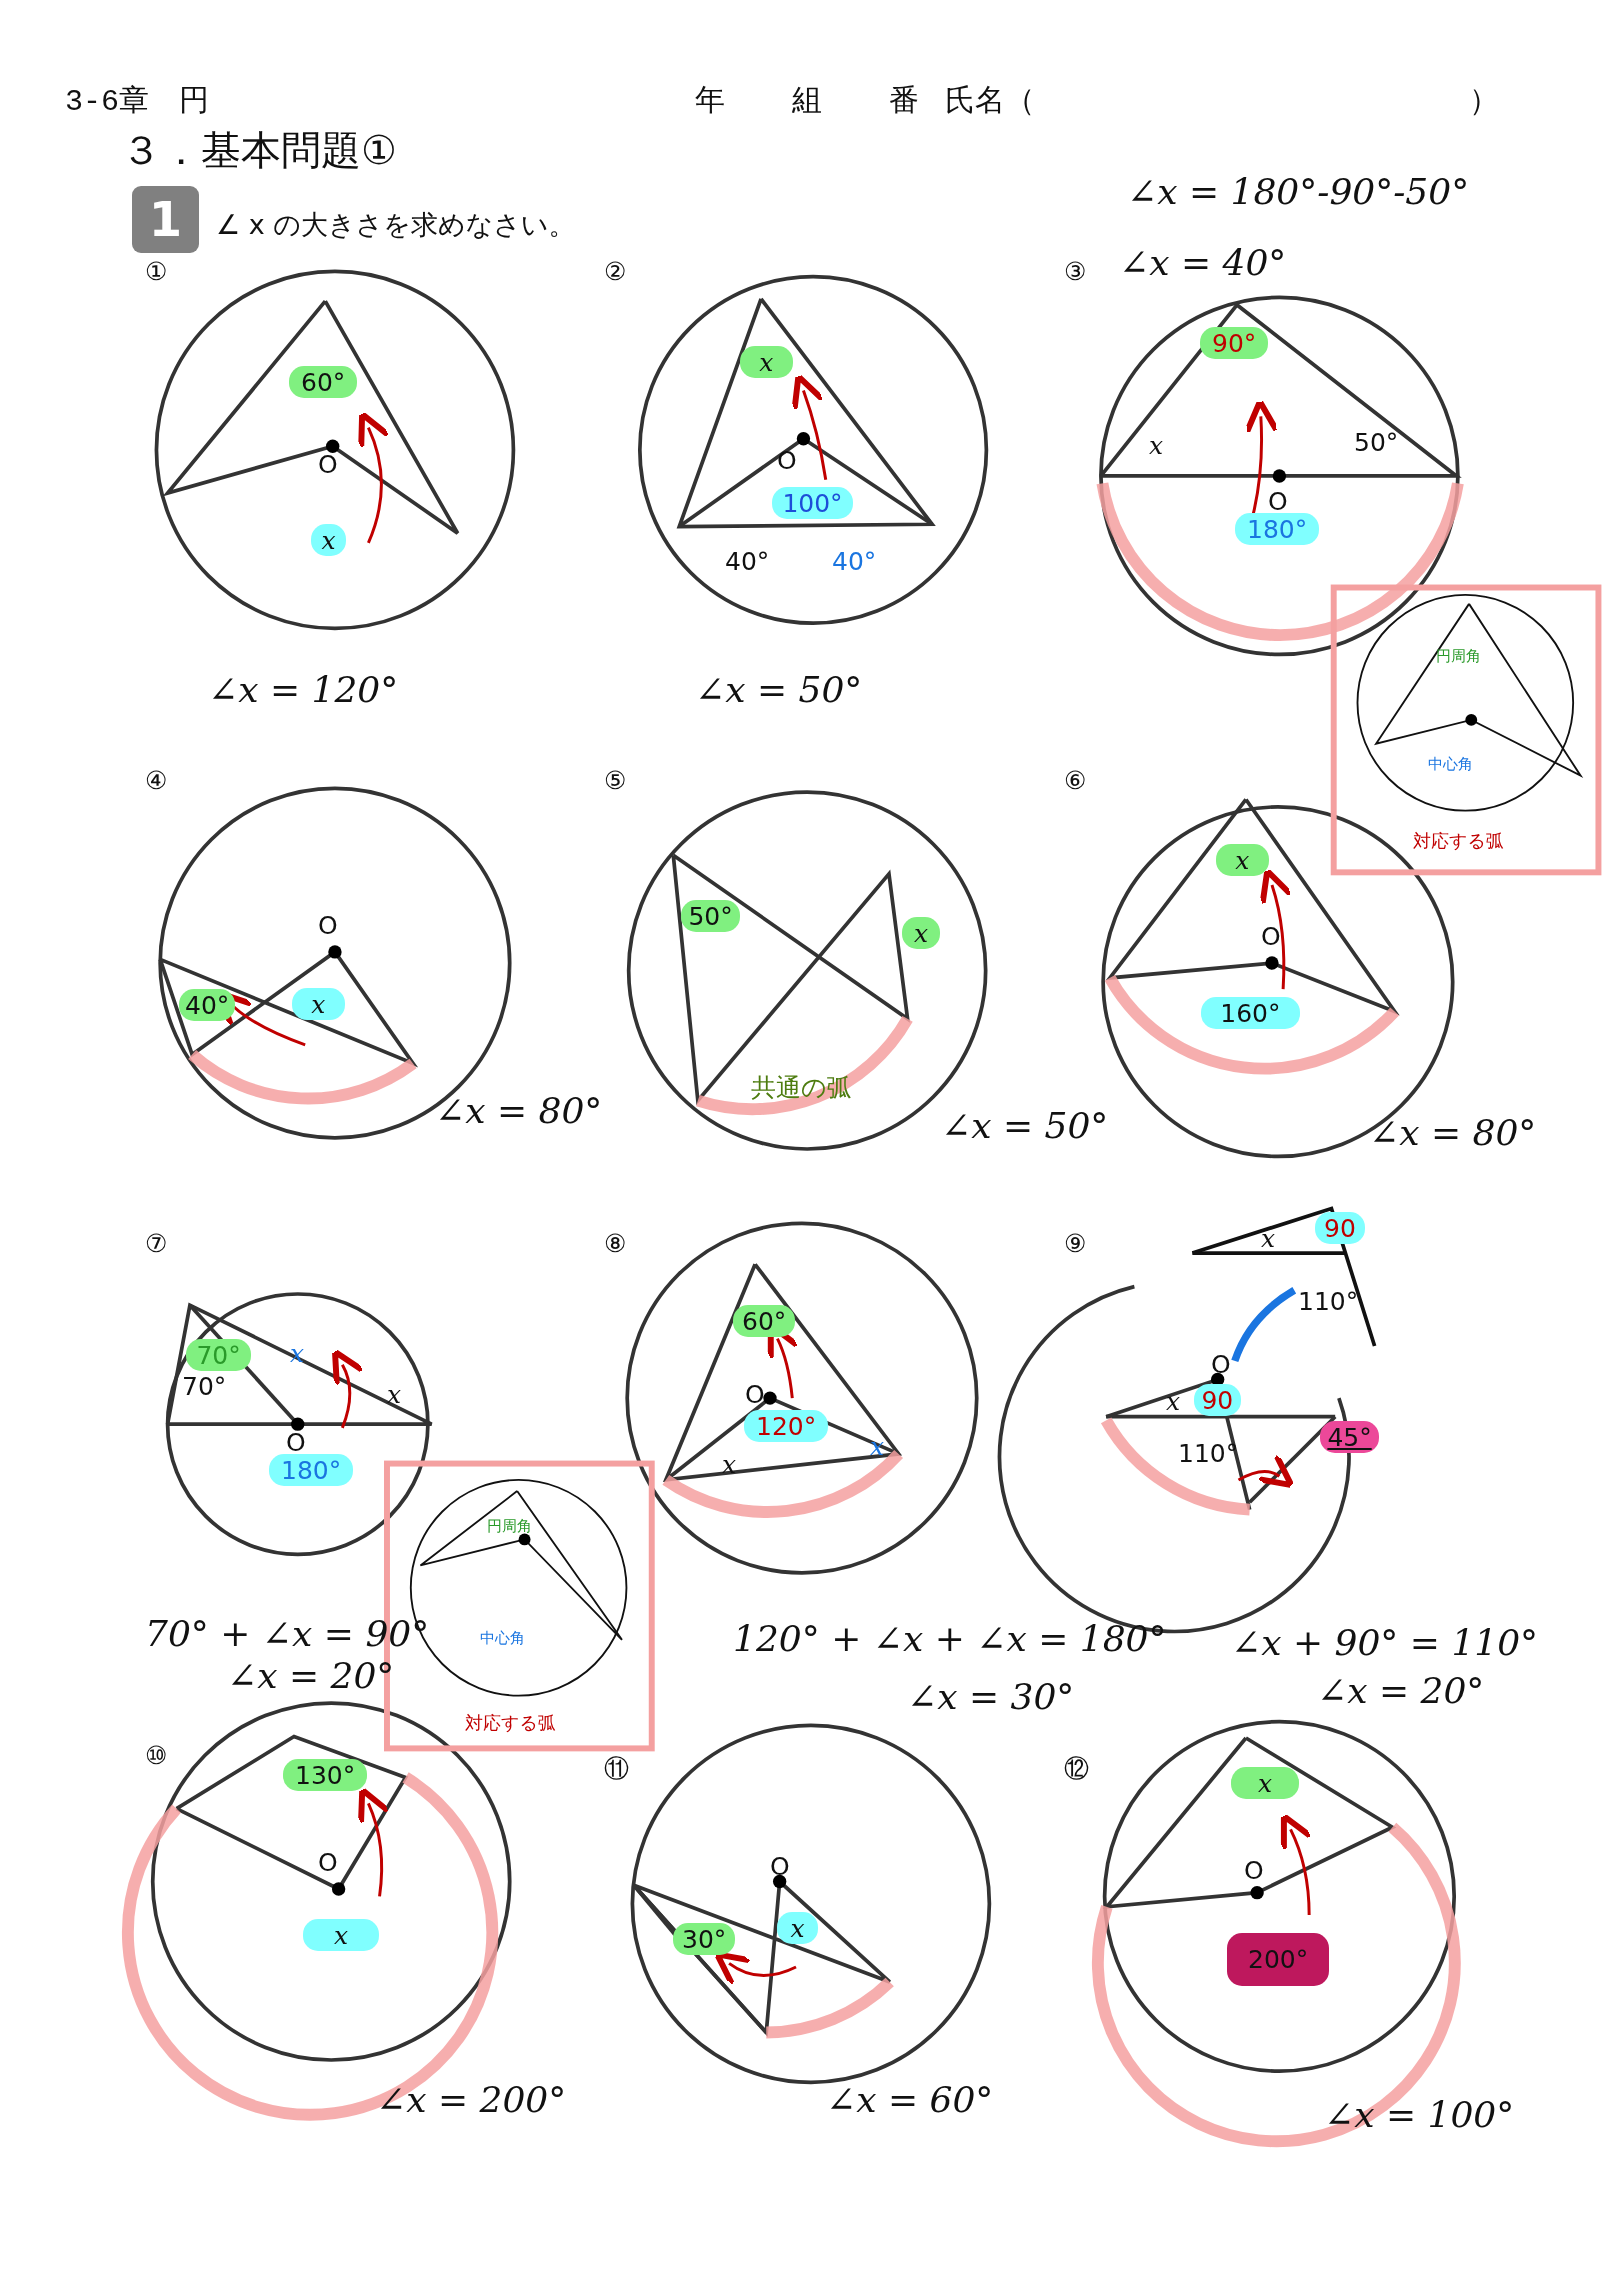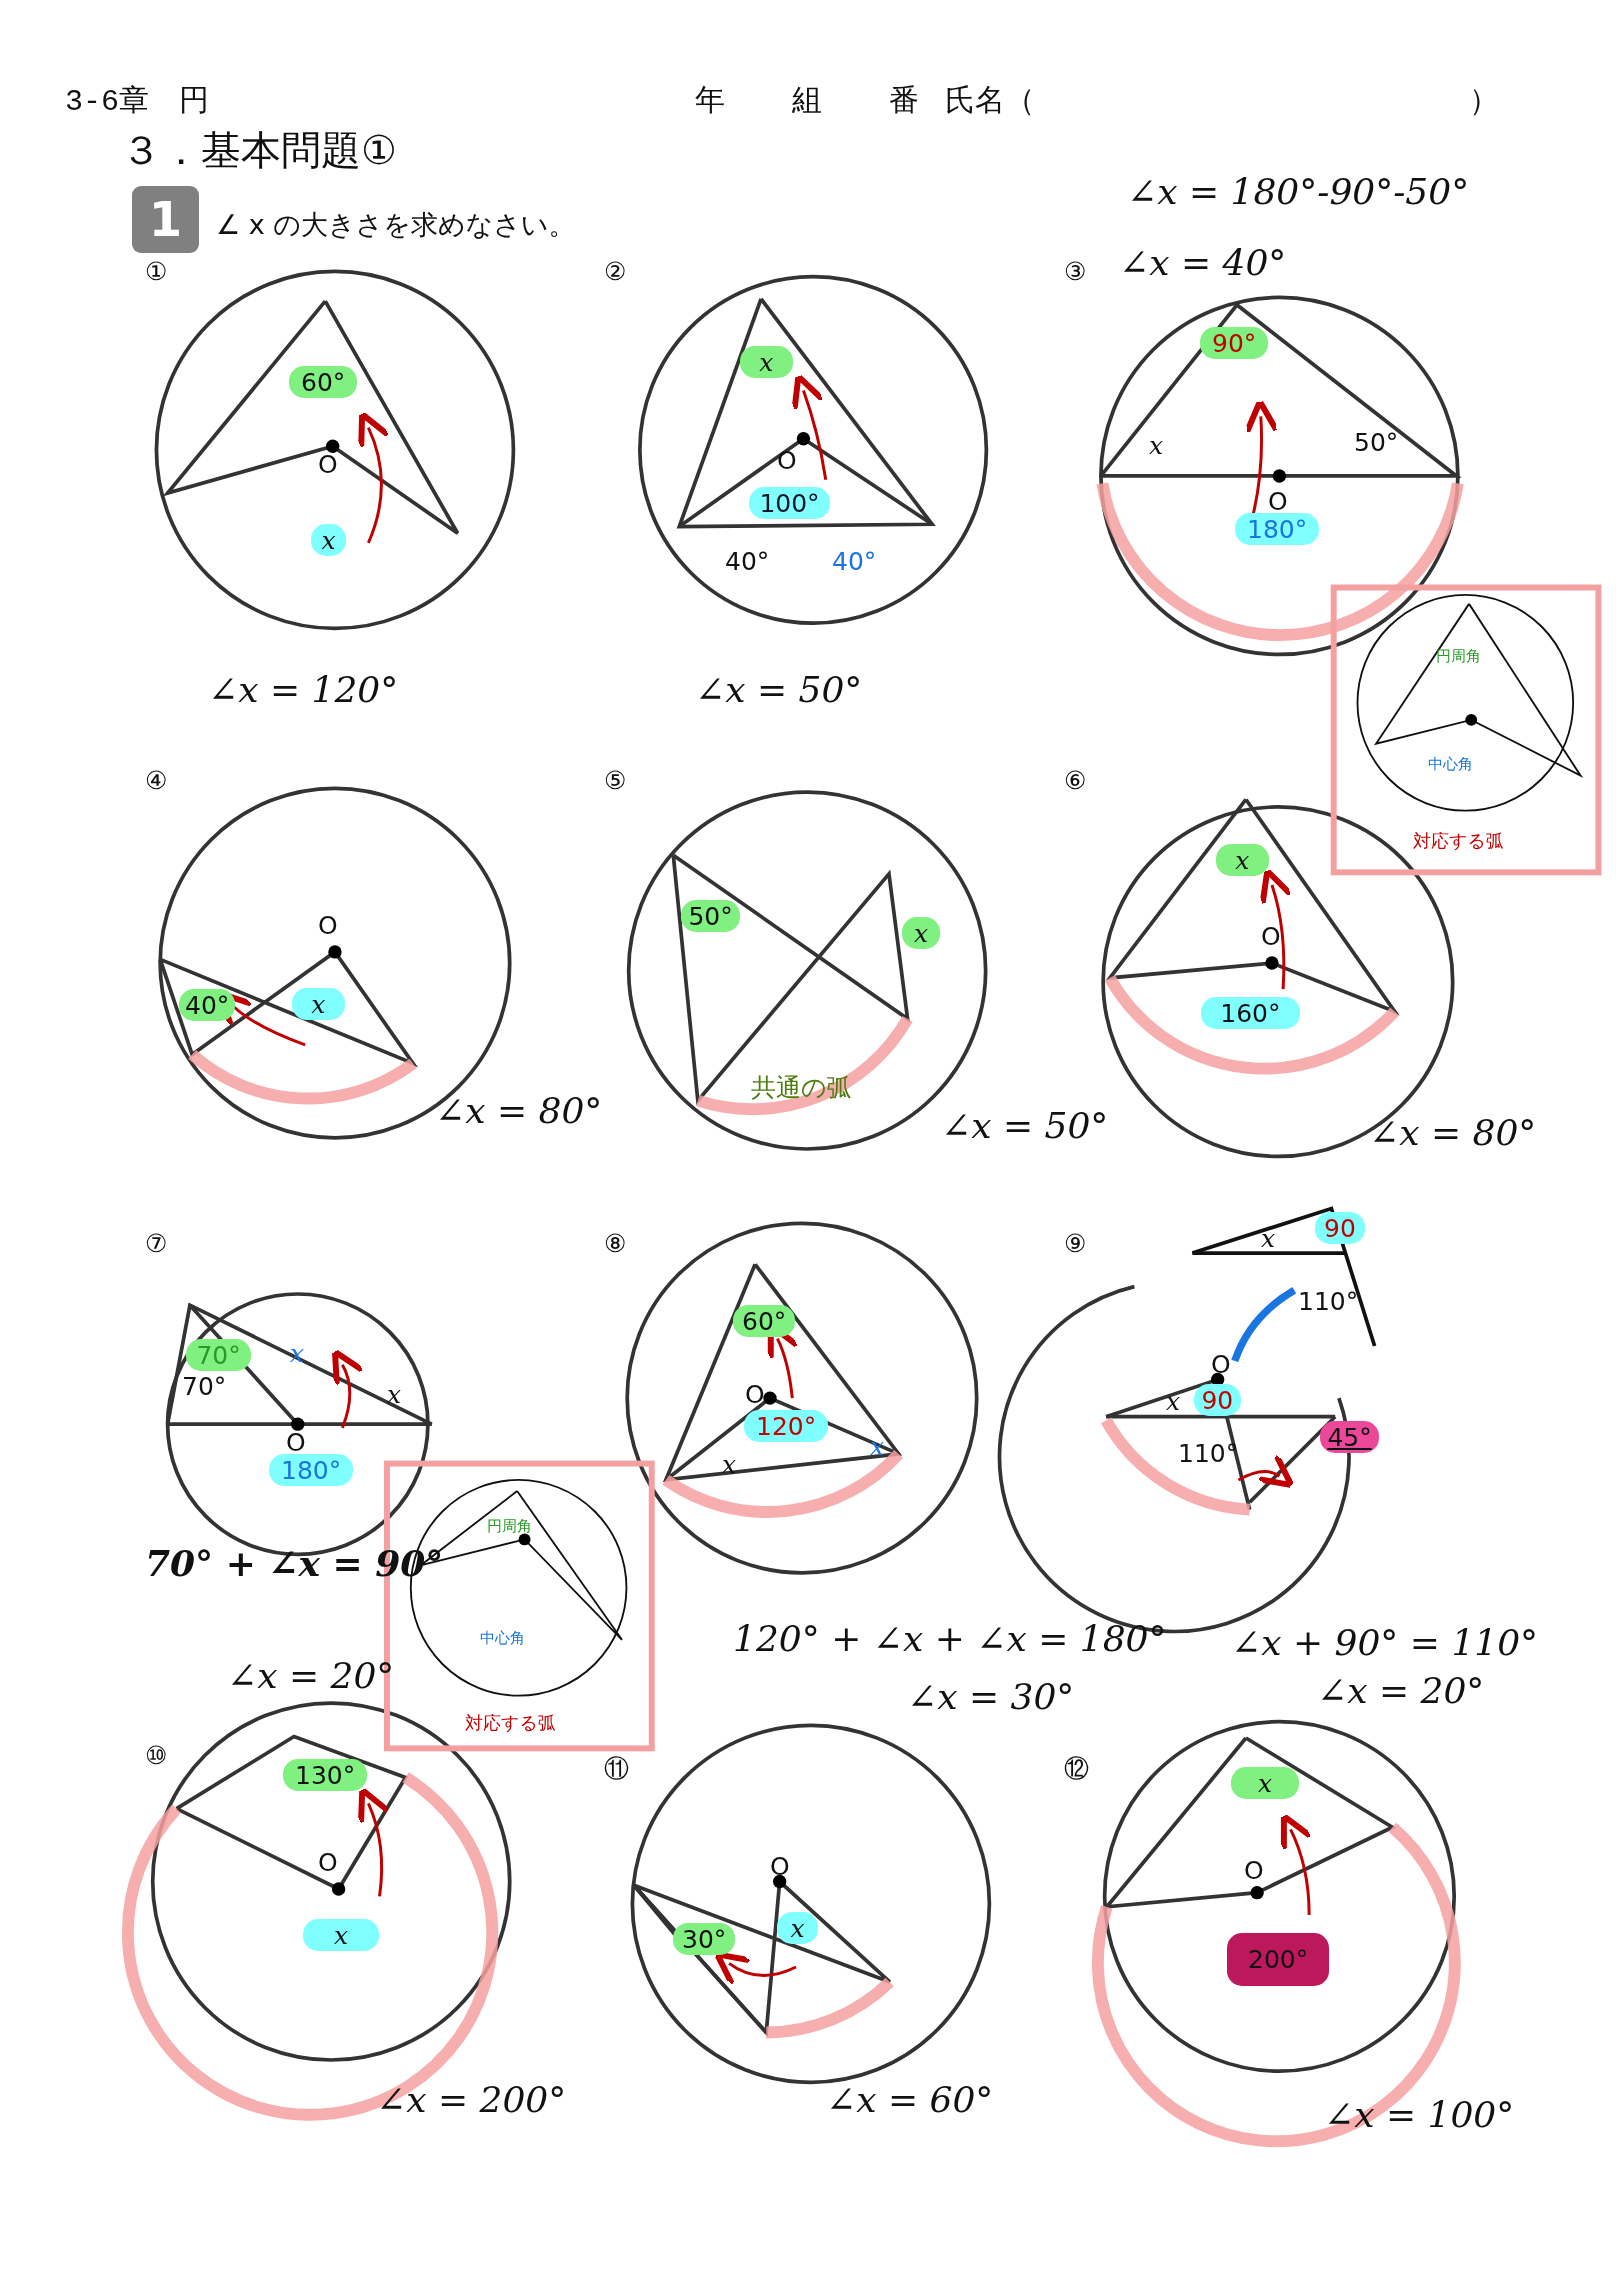--- a/index.html
+++ b/index.html
@@ -147,21 +147,21 @@
 <div class="abs num" style="left:145px;top:1741px;">⑩</div>
 <div class="abs num" style="left:604px;top:1752px;">⑪</div>
 <div class="abs num" style="left:1064px;top:1752px;">⑫</div>
 
 <div class="abs lbl" style="left:289px;top:366px;background:#80f080;border-radius:15px;padding:1.5px 12px;">60°</div>
 <div class="abs lbl" style="left:311px;top:524px;background:#80ffff;border-radius:15px;padding:1.5px 10.4px;font-style:italic;font-family:'DejaVu Serif',serif;">x</div>
 <div class="abs lbl" style="left:318px;top:450px;">O</div>
 
 <div class="abs lbl" style="left:740px;top:346px;background:#80f080;border-radius:15px;padding:1.5px 19.3px;font-style:italic;font-family:'DejaVu Serif',serif;">x</div>
 <div class="abs lbl" style="left:777px;top:446px;">O</div>
-<div class="abs lbl" style="left:749px;top:487px;background:#80ffff;border-radius:15px;padding:1.5px 10.4px;color:#0f172a;">100°</div>
+<div class="abs lbl" style="left:772px;top:487px;background:#80ffff;border-radius:15px;padding:1.5px 10.4px;color:#1d4ed8;">100°</div>
 <div class="abs lbl" style="left:725px;top:547px;">40°</div>
 <div class="abs lbl" style="left:832px;top:547px;color:#1a75e0;">40°</div>
 
 <div class="abs lbl" style="left:1200px;top:327px;background:#80f080;border-radius:15px;padding:1.5px 12px;color:#c00000;">90°</div>
 <div class="abs lbl" style="left:1149px;top:431px;font-style:italic;font-family:'DejaVu Serif',serif;">x</div>
 <div class="abs lbl" style="left:1354px;top:428px;">50°</div>
 <div class="abs lbl" style="left:1268px;top:487px;">O</div>
 <div class="abs lbl" style="left:1235px;top:513px;background:#80ffff;border-radius:15px;padding:1.5px 12px;color:#1a75e0;">180°</div>
 
 <div class="abs lbl" style="left:318px;top:911px;">O</div>
@@ -217,21 +217,21 @@
 <div class="abs" style="left:480px;top:1629px;font-size:15px;color:#1a75e0;">中心角</div>
 <div class="abs" style="left:465px;top:1711px;font-size:18px;color:#c00000;">対応する弧</div>
 
 <div class="abs hand" style="left:1127px;top:171px;">∠x = 180°-90°-50°</div>
 <div class="abs hand" style="left:1119px;top:242px;">∠x = 40°</div>
 <div class="abs hand" style="left:208px;top:669px;">∠x = 120°</div>
 <div class="abs hand" style="left:695px;top:669px;">∠x = 50°</div>
 <div class="abs hand" style="left:435px;top:1090px;">∠x = 80°</div>
 <div class="abs hand" style="left:941px;top:1105px;">∠x = 50°</div>
 <div class="abs hand" style="left:1369px;top:1112px;">∠x = 80°</div>
-<div class="abs hand" style="left:145px;top:1542px;font-weight:bold;">70° + ∠x = 90°</div>
+<div class="abs hand" style="left:145px;top:1613px;">70° + ∠x = 90°</div>
 <div class="abs hand" style="left:227px;top:1655px;">∠x = 20°</div>
 <div class="abs hand" style="left:733px;top:1618px;">120° + ∠x + ∠x = 180°</div>
 <div class="abs hand" style="left:907px;top:1628px;margin-top:48px;">∠x = 30°</div>
 <div class="abs hand" style="left:1231px;top:1622px;">∠x + 90° = 110°</div>
 <div class="abs hand" style="left:1317px;top:1670px;">∠x = 20°</div>
 <div class="abs hand" style="left:376px;top:2079px;">∠x = 200°</div>
 <div class="abs hand" style="left:826px;top:2079px;">∠x = 60°</div>
 <div class="abs hand" style="left:1324px;top:2094px;">∠x = 100°</div>
 
 

